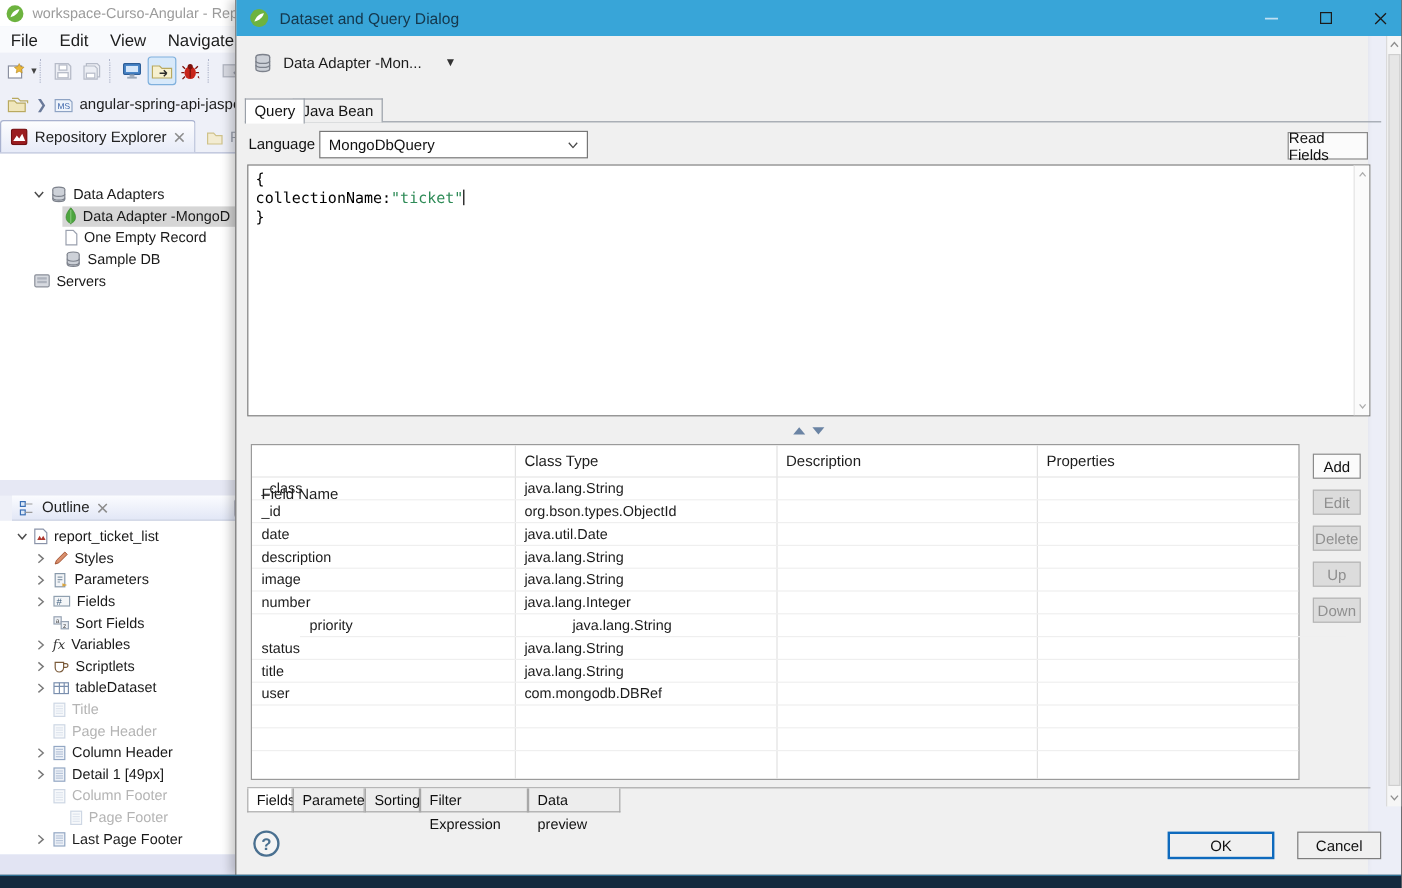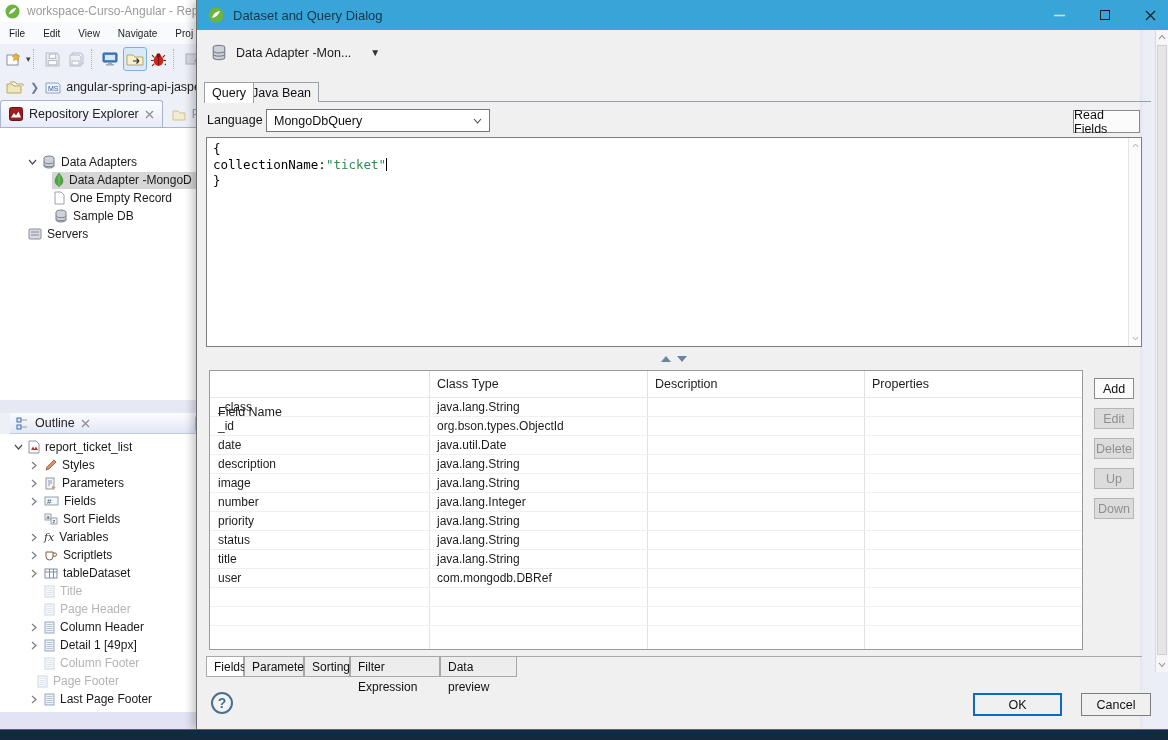--- a/index.html
+++ b/index.html
@@ -5,21 +5,21 @@
   html,body{margin:0;padding:0;background:#000;}
   .stage{position:relative;width:1168px;height:740px;overflow:hidden;background:#eceef7;
          font-family:"Liberation Sans",sans-serif;-webkit-font-smoothing:antialiased;}
   svg{display:block;}
 
   
   .eclipse{position:absolute;left:0;top:0;width:196px;height:729px;background:#eef0f8;overflow:hidden;}
   .e-title{position:absolute;left:0;top:0;width:400px;height:22px;background:#ffffff;display:flex;align-items:center;gap:7px;padding-left:5px;}
   .e-title .ttl{font-size:12px;color:#9b9b9b;white-space:nowrap;}
   .e-menubar{position:absolute;left:0;top:22px;width:400px;height:22px;background:#f9fafd;display:flex;align-items:center;}
-  .e-menubar span{font-size:10px;color:#1d1d1d;padding:0 9px;white-space:nowrap;}
+  .e-menubar span{font-size:14px;color:#1d1d1d;padding:0 9px;white-space:nowrap;}
   .e-toolbar{position:absolute;left:0;top:44px;width:400px;height:30px;background:#eef0f8;display:flex;align-items:center;padding-left:2px;}
   .tbtn{width:24px;height:24px;display:flex;align-items:center;justify-content:center;border-radius:3px;}
   .tbtn.sel{background:#d8e9fa;border:1px solid #7fb0dd;box-sizing:border-box;}
   .tsep{width:5px;height:20px;border-left:1px dotted #adb3c9;margin:0 2px;}
   .e-breadcrumb{position:absolute;left:0;top:74px;width:400px;height:26px;display:flex;align-items:center;gap:5px;padding-left:6px;background:#eef0f8;}
   .e-breadcrumb .btext{font-size:12.5px;color:#1c1c1c;white-space:nowrap;}
   .e-breadcrumb .bchev{font-size:11px;color:#6a7a9a;}
   .e-tabrow{position:absolute;left:0;top:100px;width:400px;height:27px;border-bottom:1px solid #a9b2cf;display:flex;align-items:flex-end;}
   .etab{height:26px;display:flex;align-items:center;gap:6px;padding:0 8px;border:1px solid #a9b2cf;border-bottom:none;border-radius:3px 3px 0 0;
         background:linear-gradient(#fdfdfe,#e7ebf8);}
@@ -495,21 +495,21 @@
           <div class="rowbody">
             <span class="ticon">
               <svg width="11" height="13" viewBox="0 0 11 13">
                   <rect x="1" y="1" width="9" height="11" fill="#eef2f8" stroke="#93a7c4"></rect>
                   <path d="M2.5 3.5h6M2.5 5.5h6M2.5 7.5h6M2.5 9.5h6" stroke="#b9c6da"></path>
                 </svg>
             </span>
             <span class="tlabel">Column Footer</span>
           </div>
         </div>
-        <div class="trow dis" style="padding-left:19px;">
+        <div class="trow dis" style="padding-left:40px;">
           <span class="tw"></span>
           <div class="rowbody">
             <span class="ticon">
               <svg width="11" height="13" viewBox="0 0 11 13">
                   <rect x="1" y="1" width="9" height="11" fill="#eef2f8" stroke="#93a7c4"></rect>
                   <path d="M2.5 3.5h6M2.5 5.5h6M2.5 7.5h6M2.5 9.5h6" stroke="#b9c6da"></path>
                 </svg>
             </span>
             <span class="tlabel">Page Footer</span>
           </div>
@@ -642,21 +642,21 @@
           <span class="fc1">java.lang.String</span>
         </div>
       <div class="frow" style="top:103px;">
           <span class="fc0">image</span>
           <span class="fc1">java.lang.String</span>
         </div>
       <div class="frow" style="top:122px;">
           <span class="fc0">number</span>
           <span class="fc1">java.lang.Integer</span>
         </div>
-      <div class="frow" style="top:141px;">
+      <div class="frow" style="top:141px;margin-left:40px;">
           <span class="fc0">priority</span>
           <span class="fc1">java.lang.String</span>
         </div>
       <div class="frow" style="top:160px;">
           <span class="fc0">status</span>
           <span class="fc1">java.lang.String</span>
         </div>
       <div class="frow" style="top:179px;">
           <span class="fc0">title</span>
           <span class="fc1">java.lang.String</span>

